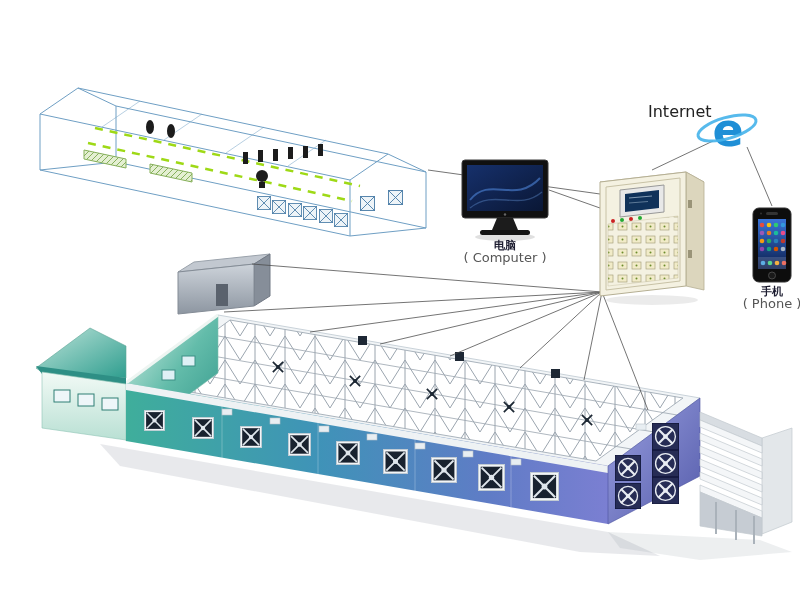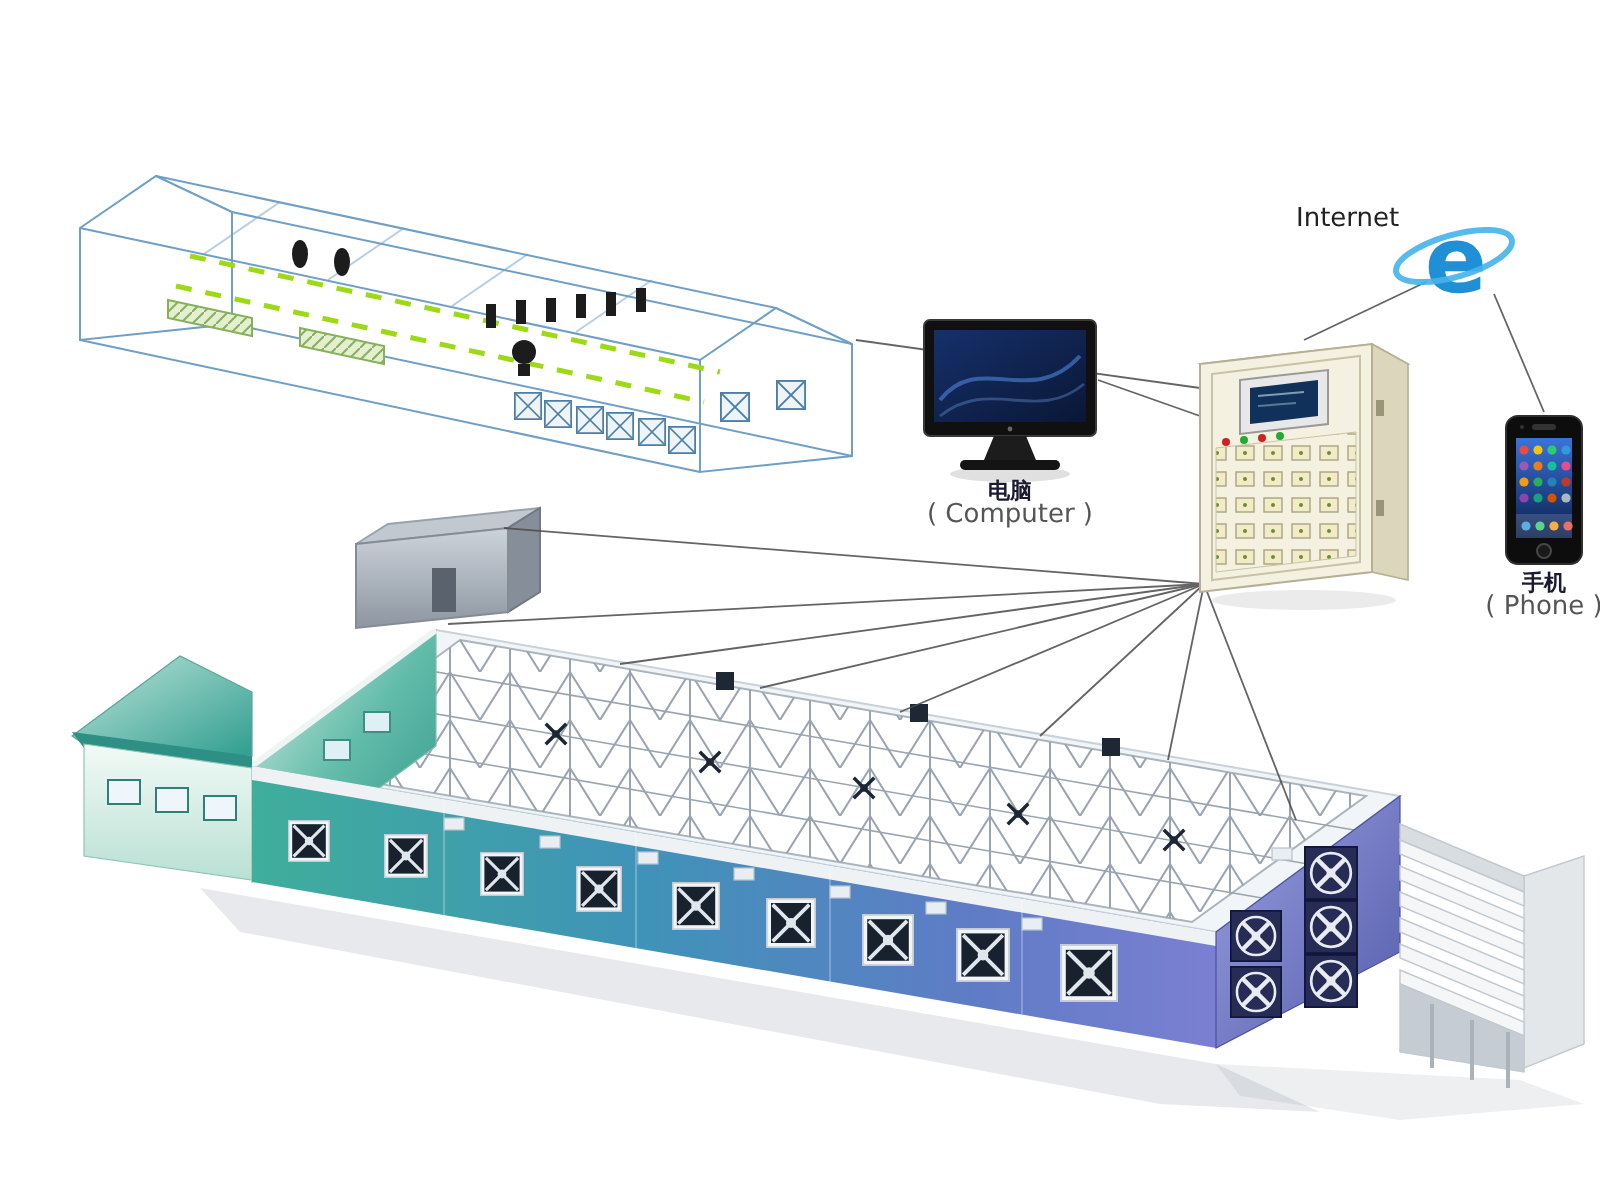--- a/index.html
+++ b/index.html
@@ -1,20 +1,20 @@
 <!DOCTYPE html>
 <html><head>
 <meta charset="utf-8">
 <style>
   html,body{margin:0;padding:0;background:#fff;}
   .stage{position:relative;width:800px;height:600px;background:#ffffff;overflow:hidden;
          font-family:"DejaVu Sans",sans-serif;}
   .stage svg{position:absolute;left:0;top:0;}
   .lbl{position:absolute;color:#222;}
-  .lbl-internet{left:648px;top:102px;width:60px;font-size:13px;}
+  .lbl-internet{left:648px;top:102px;width:60px;font-size:16px;}
   .lbl-group{position:absolute;text-align:center;}
   .lbl-computer{left:455px;top:239px;width:100px;}
   .lbl-phone{left:732px;top:285px;width:80px;}
   .lbl-zh{font-weight:bold;font-size:11px;color:#1b1b2f;line-height:13px;}
   .lbl-en{font-size:13px;color:#555;line-height:11px;}
 </style>
 </head>
 <body>
 
 <div class="stage">

